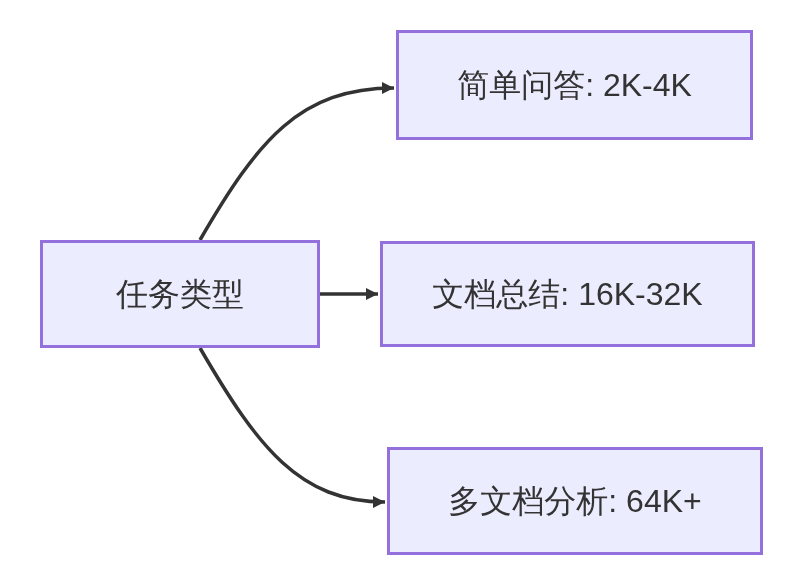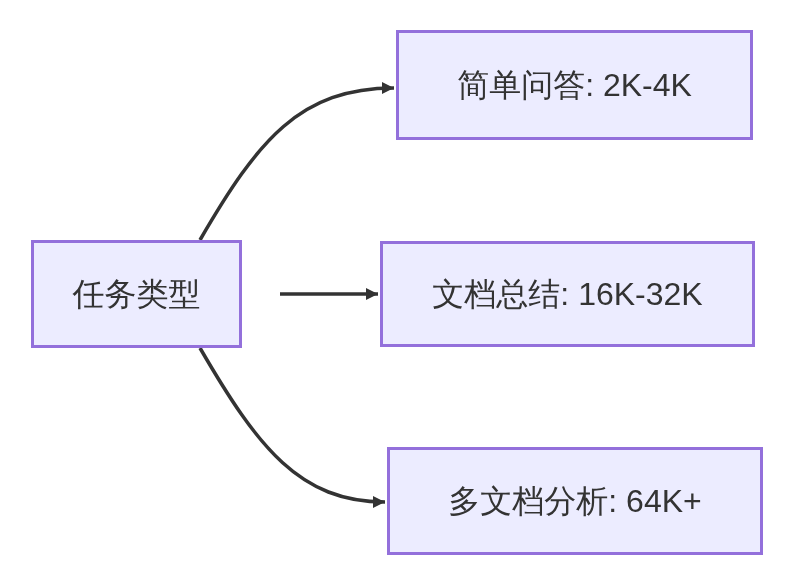--- a/index.html
+++ b/index.html
@@ -63,21 +63,21 @@
       </marker>
     </defs>
 
     <path class="edge" d="M 200 240 C 258 140, 300 88, 394 88" marker-end="url(#arrow)"></path>
 
     <path class="edge" d="M 280 294 L 378 294" marker-end="url(#arrow)"></path>
 
     <path class="edge" d="M 200 348 C 258 448, 300 502, 385 502" marker-end="url(#arrow)"></path>
   </svg>
 
-  <div class="node" style="left:31px;top:240px;width:211px;height:108px;">
+  <div class="node" style="left:40px;top:240px;width:280px;height:108px;">
     <span>任务类型</span>
   </div>
 
   <div class="node" style="left:396px;top:30px;width:357px;height:110px;">
     <span>简单问答: 2K-4K</span>
   </div>
 
   <div class="node" style="left:380px;top:241px;width:375px;height:106px;">
     <span>文档总结: 16K-32K</span>
   </div>

